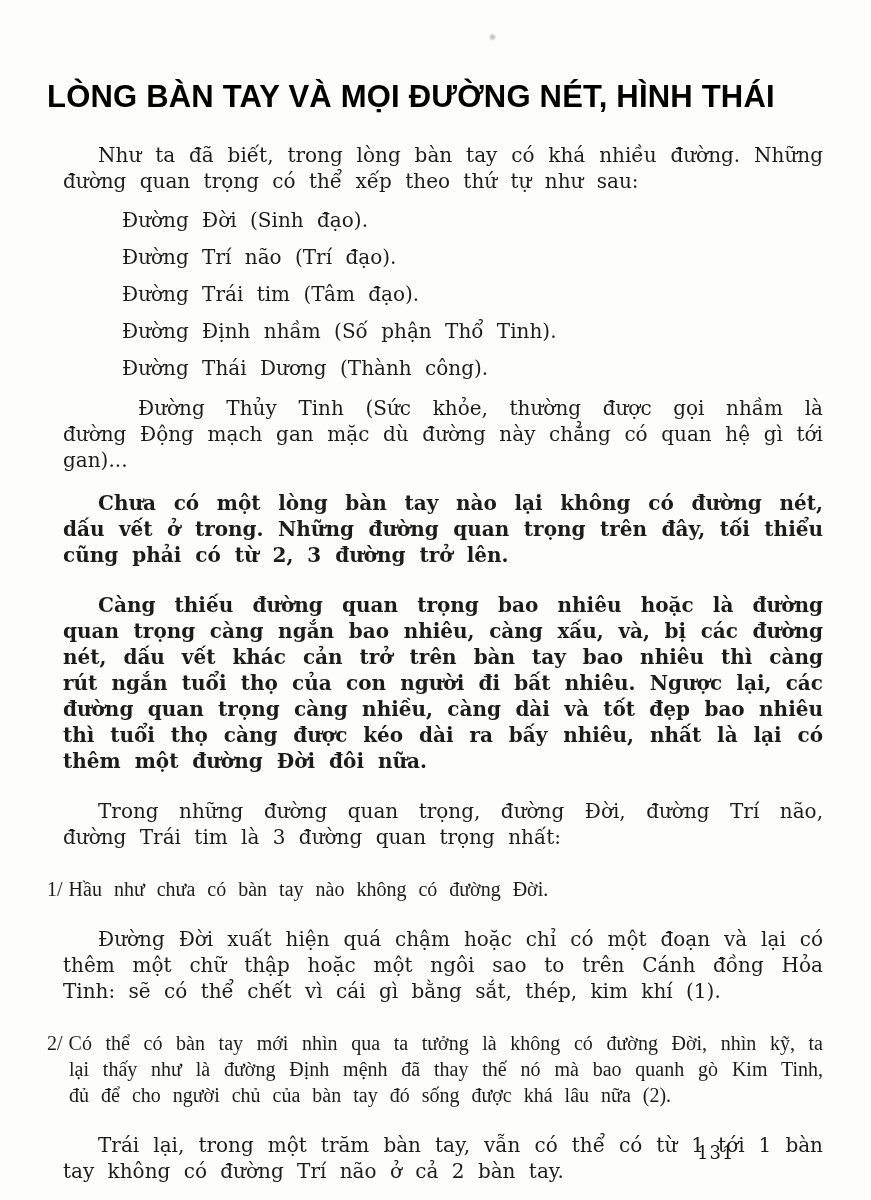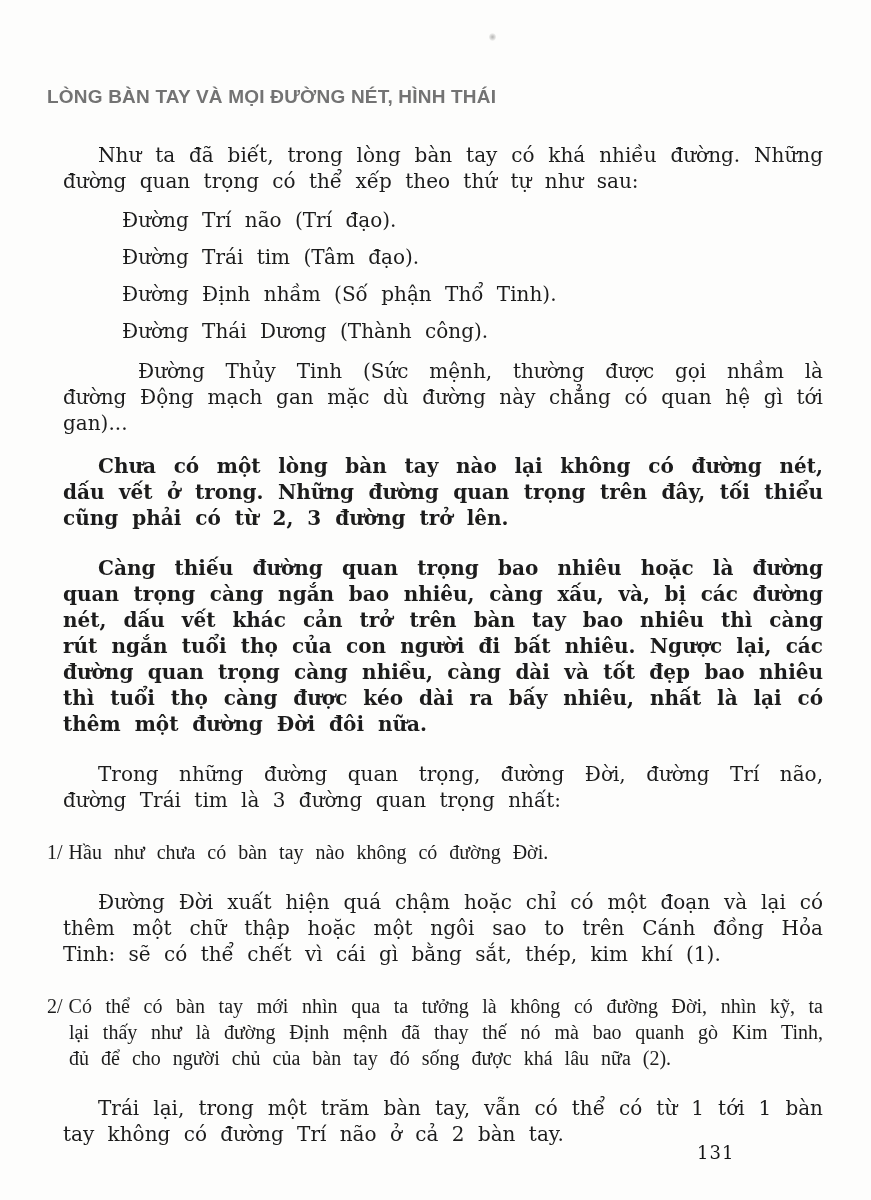--- a/index.html
+++ b/index.html
@@ -26,24 +26,24 @@
     left: 489px;
     top: 33px;
     width: 7px;
     height: 8px;
     background: radial-gradient(circle, rgba(120,120,118,0.55) 0%, rgba(160,160,158,0.25) 55%, rgba(200,200,198,0) 80%);
     border-radius: 50%;
   }
   h1.title {
     font-family: "Liberation Sans", sans-serif;
     font-weight: 700;
-    font-size: 19px;
+    font-size: 31px;
     line-height: 26px;
     letter-spacing: 0.2px;
-    color: #737373;
+    color: #000000;
     margin: 0 0 32px 0;
   }
   p.para {
     margin: 0 0 15px 16px;
     text-align: justify;
     word-spacing: 7px;
   }
   p.indent      { text-indent: 35px; }
   p.big-indent  { text-indent: 75px; }
   .line-list {
@@ -81,27 +81,28 @@
 
 <div class="page">
 
   <div class="speck"></div>
 
   <h1 class="title">LÒNG BÀN TAY VÀ MỌI ĐƯỜNG NÉT, HÌNH THÁI</h1>
 
   <p class="para indent mb-small">Như ta đã biết, trong lòng bàn tay có khá nhiều đường. Những đường quan trọng có thể xếp theo thứ tự như sau:</p>
 
   <div class="line-list">
+    <div class="line-item">Đường Đời (Sinh đạo).</div>
     <div class="line-item">Đường Trí não (Trí đạo).</div>
     <div class="line-item">Đường Trái tim (Tâm đạo).</div>
     <div class="line-item">Đường Định nhầm (Số phận Thổ Tinh).</div>
     <div class="line-item">Đường Thái Dương (Thành công).</div>
   </div>
 
-  <p class="para big-indent mb-med">Đường Thủy Tinh (Sức mệnh, thường được gọi nhầm là đường Động mạch gan mặc dù đường này chẳng có quan hệ gì tới gan)...</p>
+  <p class="para big-indent mb-med">Đường Thủy Tinh (Sức khỏe, thường được gọi nhầm là đường Động mạch gan mặc dù đường này chẳng có quan hệ gì tới gan)...</p>
 
   <p class="para indent mb-big mt-gap">Chưa có một lòng bàn tay nào lại không có đường nét, dấu vết ở trong. Những đường quan trọng trên đây, tối thiểu cũng phải có từ 2, 3 đường trở lên.</p>
 
   <p class="para indent mb-big">Càng thiếu đường quan trọng bao nhiêu hoặc là đường quan trọng càng ngắn bao nhiêu, càng xấu, và, bị các đường nét, dấu vết khác cản trở trên bàn tay bao nhiêu thì càng rút ngắn tuổi thọ của con người đi bất nhiêu. Ngược lại, các đường quan trọng càng nhiều, càng dài và tốt đẹp bao nhiêu thì tuổi thọ càng được kéo dài ra bấy nhiêu, nhất là lại có thêm một đường Đời đôi nữa.</p>
 
   <p class="para indent">Trong những đường quan trọng, đường Đời, đường Trí não, đường Trái tim là 3 đường quan trọng nhất:</p>
 
   <p class="numbered"><span class="marker">1/</span><span>Hầu như chưa có bàn tay nào không có đường Đời.</span></p>
 
   <p class="para indent">Đường Đời xuất hiện quá chậm hoặc chỉ có một đoạn và lại có thêm một chữ thập hoặc một ngôi sao to trên Cánh đồng Hỏa Tinh: sẽ có thể chết vì cái gì bằng sắt, thép, kim khí (1).</p>

